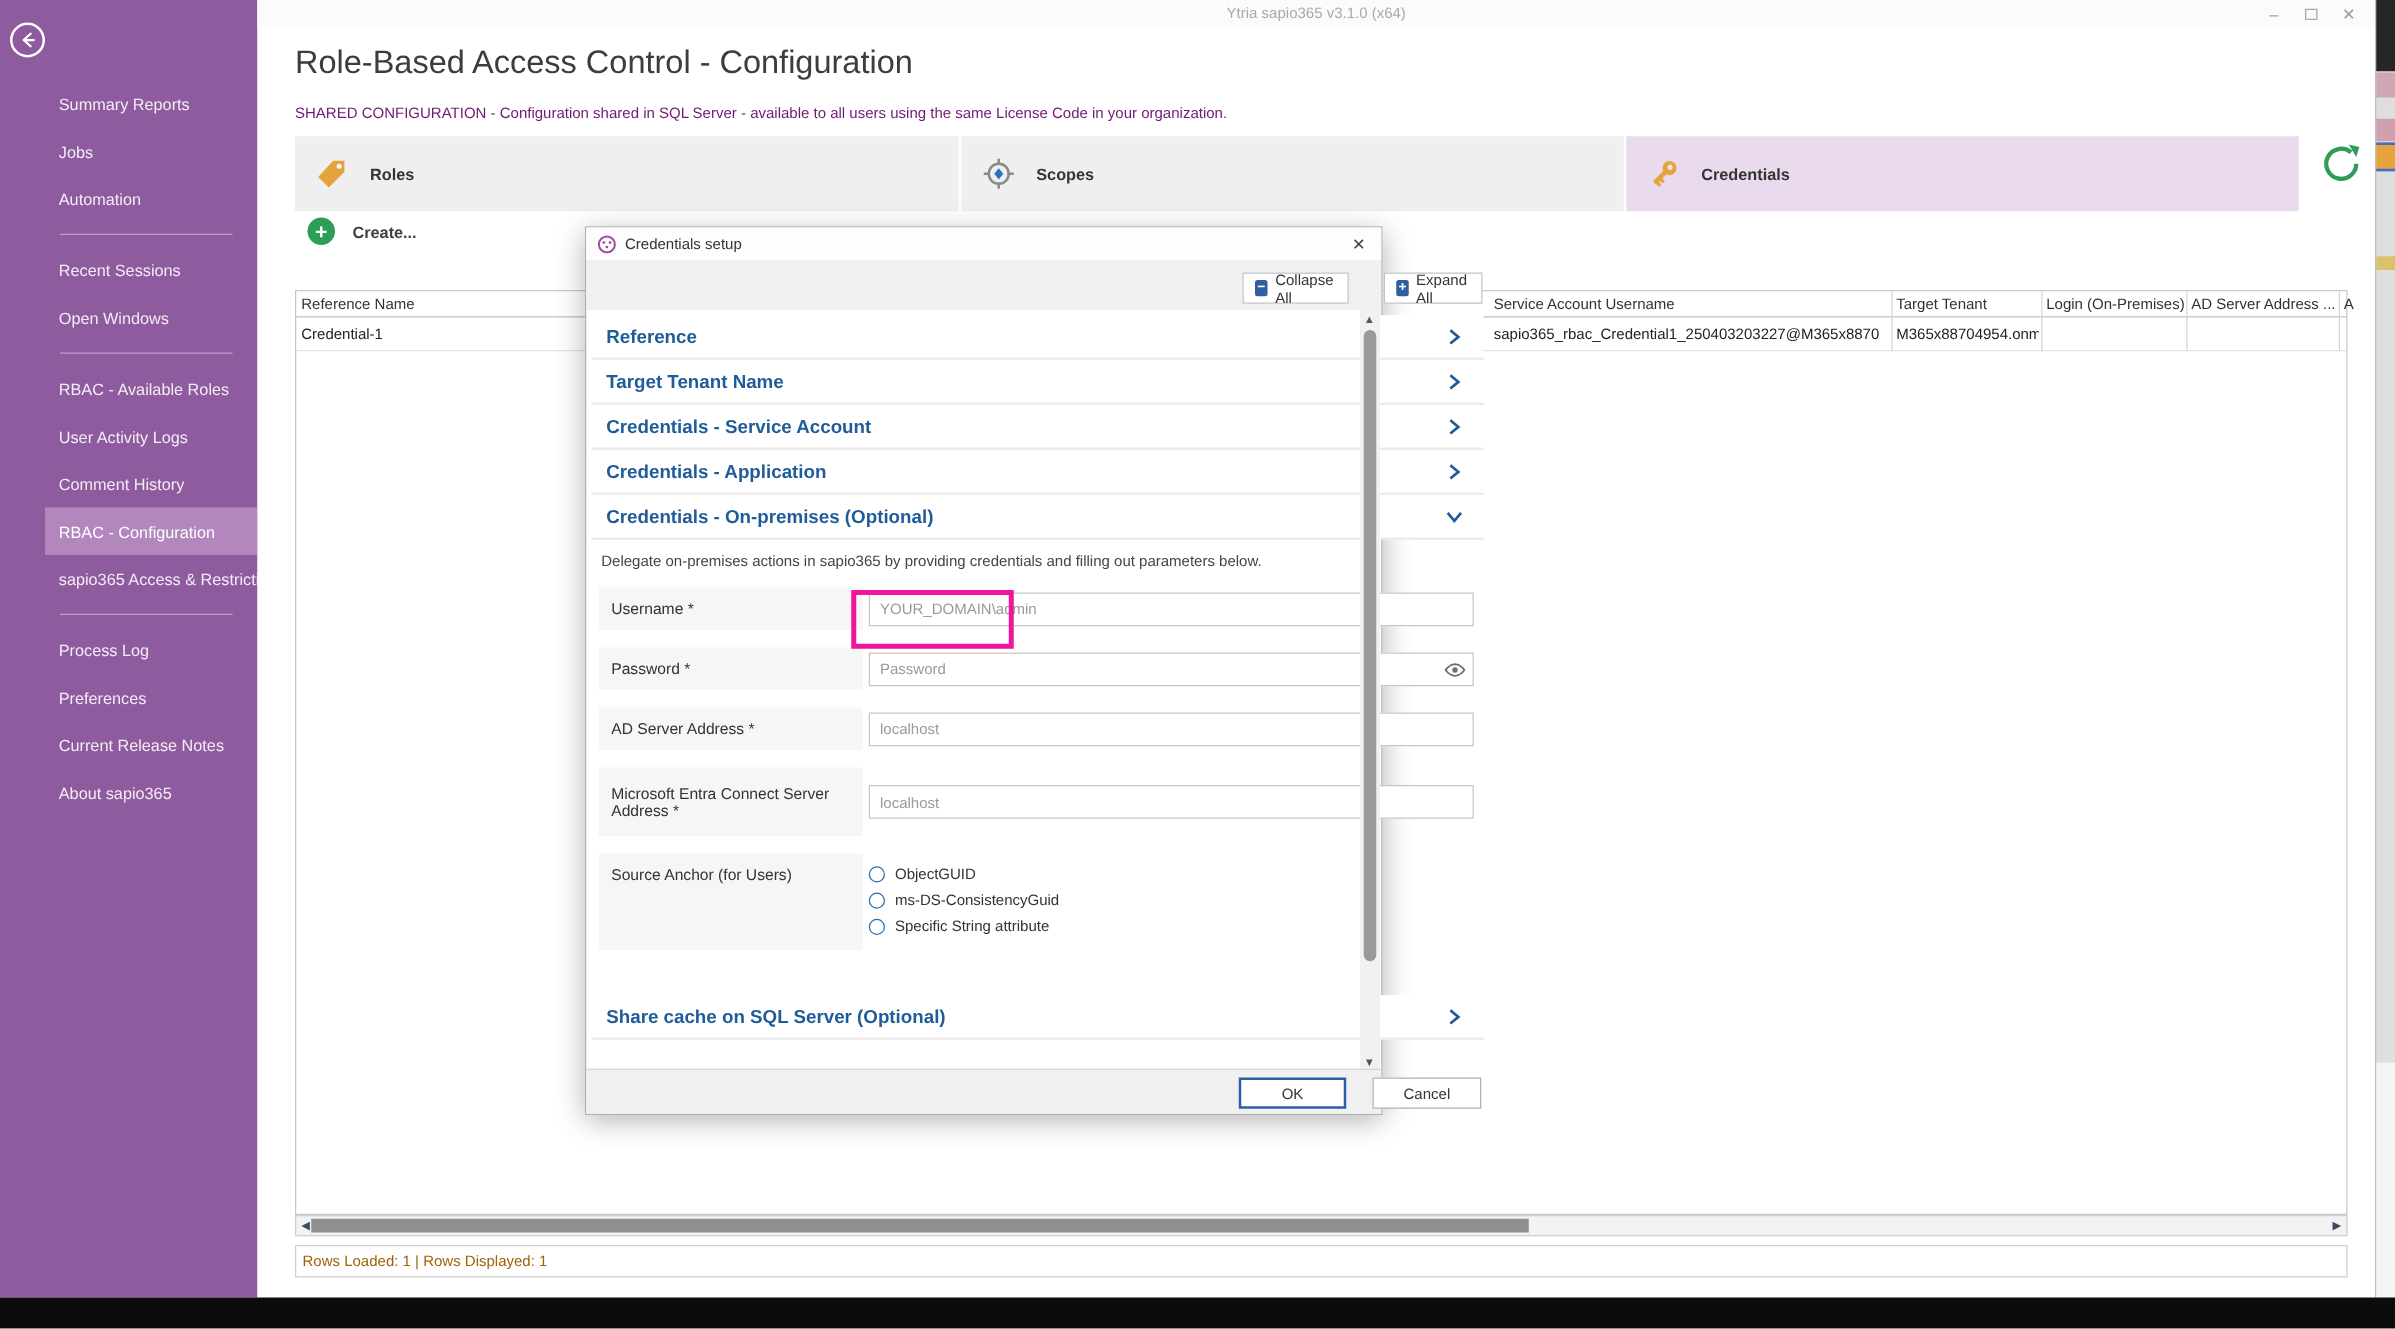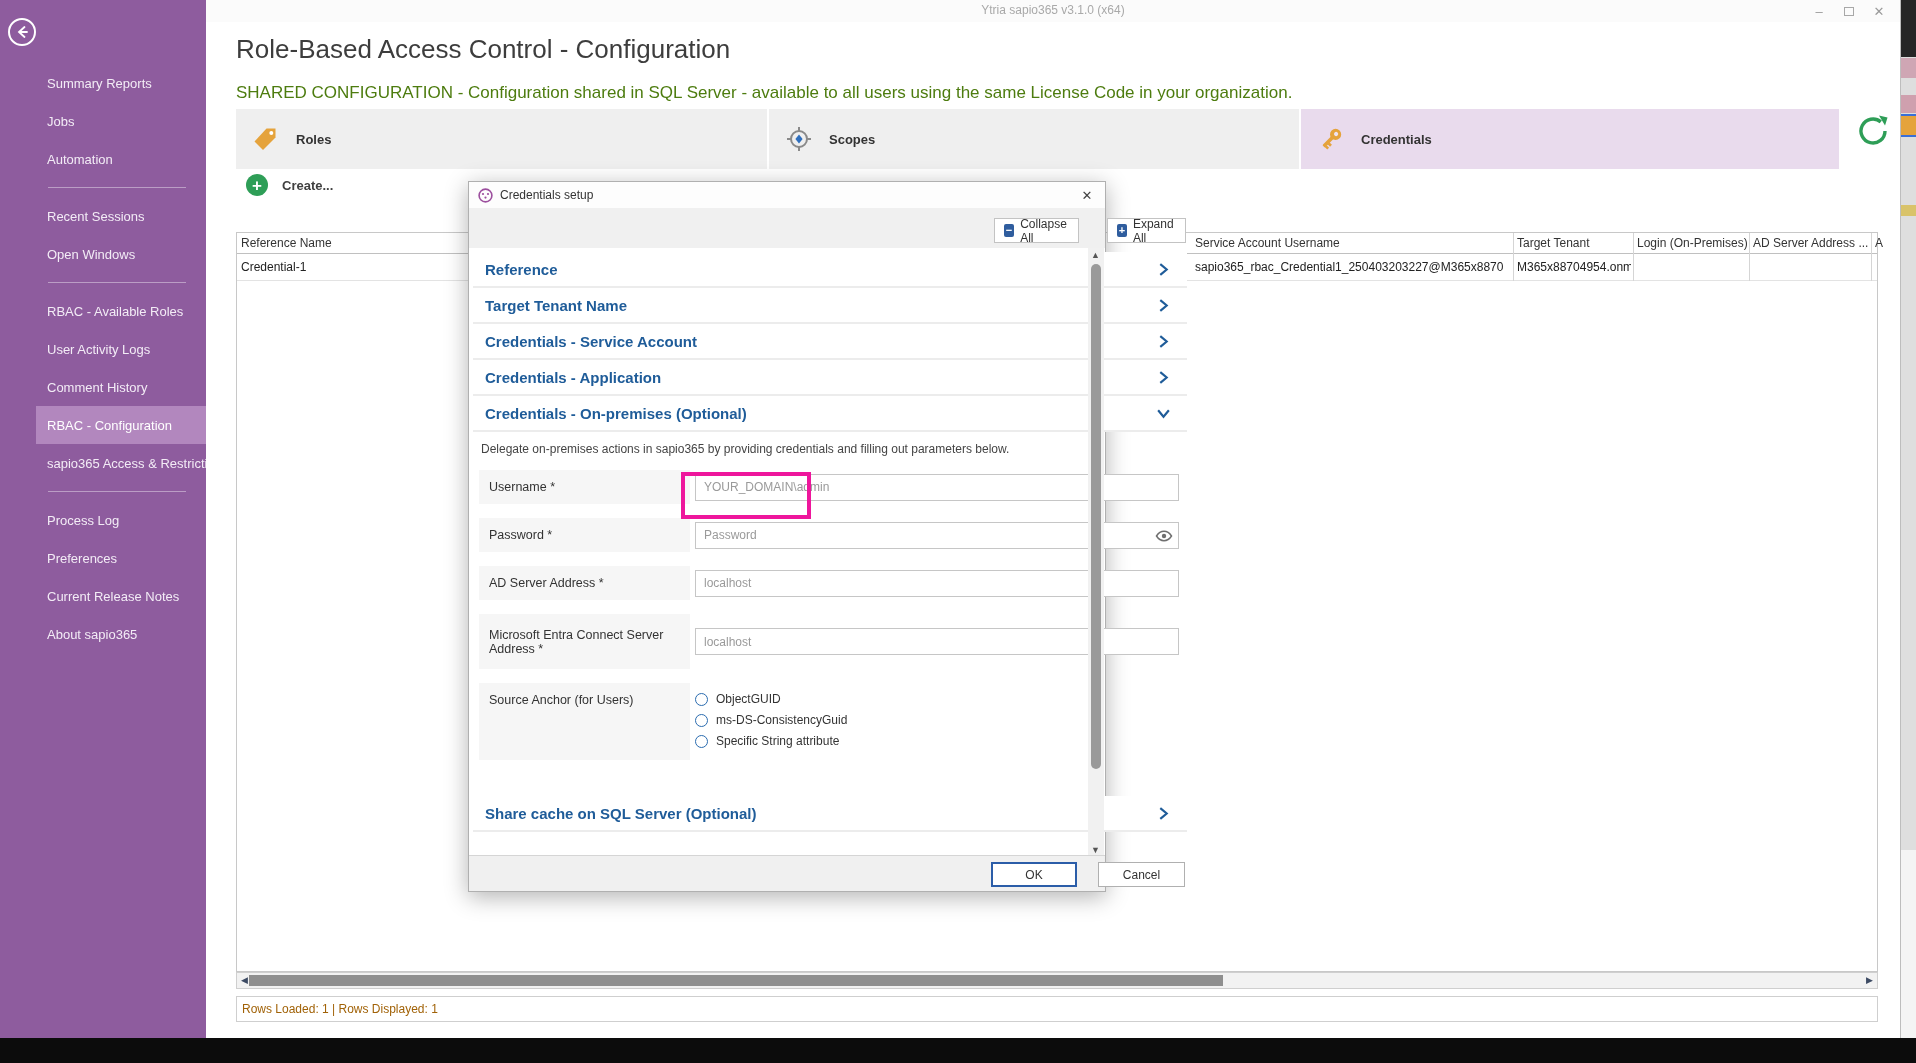--- a/index.html
+++ b/index.html
@@ -31,21 +31,21 @@
   
   .main { position:absolute; left:206px; right:16px; top:0; bottom:25px; background:#fff; }
 
   .titlebar { position:absolute; left:0; right:0; top:0; height:22px; background:#fbfbfb; }
   .titlebar-text { position:absolute; left:0; right:0; top:3px; text-align:center; font-size:12px; color:#a9a9a9; }
   .win-controls { position:absolute; right:14px; top:0; height:22px; display:flex; align-items:center; gap:16px; }
   .win-btn { width:14px; height:14px; display:flex; align-items:center; justify-content:center; color:#9a9a9a; font-size:13px; cursor:pointer; }
   .max-glyph { width:10px; height:9px; border:1px solid #a8a8a8; }
 
   .page-title { position:absolute; left:30px; top:34px; font-size:26px; color:#3d3d3d; }
-  .page-subtitle { position:absolute; left:30px; top:83px; font-size:17px; color:#4d7c0f; }
+  .page-subtitle { position:absolute; left:30px; top:83px; font-size:12px; color:#701a75; }
 
   .tab { position:absolute; top:109px; height:60px; background:#efefef; display:flex; align-items:center; cursor:pointer; }
   .tab-roles { left:30px; width:531px; }
   .tab-scopes { left:563px; width:530px; }
   .tab-credentials { left:1095px; width:538px; background:#e9dbed; }
   .tab .tab-icon { width:28px; height:28px; margin-left:16px; flex:0 0 auto; }
   .tab .tab-label { margin-left:16px; font-size:13px; font-weight:bold; color:#333; }
   .refresh-btn { position:absolute; left:1648px; top:112px; width:38px; height:38px; cursor:pointer; }
 
   .create-btn { position:absolute; left:40px; top:174px; display:flex; align-items:center; cursor:pointer; }

